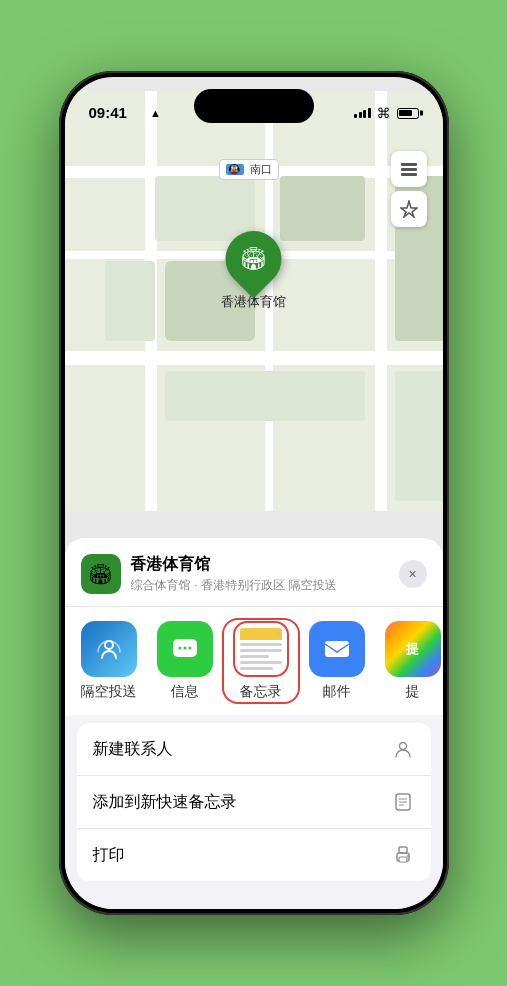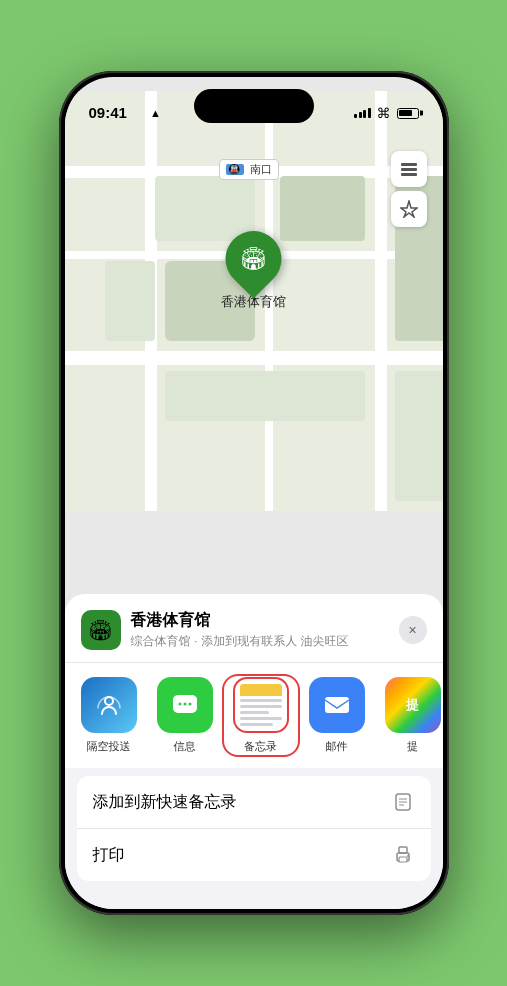--- a/index.html
+++ b/index.html
@@ -288,21 +288,21 @@
 
     .share-icon.messages {
       background: #2ecc40;
     }
 
     .share-icon.mail {
       background: #3b82f6;
     }
 
     .share-label {
-      font-size: 11px;
+      font-size: 14px;
       color: #333;
       text-align: center;
     }
 
     
     .action-list {
       margin-top: 8px;
       background: #fff;
       border-radius: 12px;
       margin-left: 12px;
@@ -482,21 +482,21 @@
         <div class="stadium-label">香港体育馆</div>
       </div>
     </div>
 
     <div class="bottom-sheet">
 
       <div class="location-header">
         <div class="location-icon">🏟</div>
         <div class="location-info">
           <div class="location-name">香港体育馆</div>
-          <div class="location-sub">综合体育馆 · 添加到现有联系人 油尖旺区</div>
+          <div class="location-sub">综合体育馆 · 香港特别行政区 隔空投送</div>
         </div>
         <div class="close-btn">×</div>
       </div>
 
       <div class="share-row">
 
         <div class="share-item">
           <div class="share-icon airdrop">
             <svg width="30" height="30" viewBox="0 0 30 30" fill="none">
               <circle cx="15" cy="11" r="4" stroke="white" stroke-width="2"></circle>
@@ -545,20 +545,29 @@
         <div class="share-item">
           <div style="width:56px;height:56px;border-radius:14px;background:linear-gradient(135deg,#ff6b6b,#ffa500,#ffd700,#2ecc40,#3b82f6,#9b59b6);display:flex;align-items:center;justify-content:center;">
             <span style="font-size:13px;font-weight:700;color:white;">提</span>
           </div>
           <span class="share-label">提</span>
         </div>
       </div>
 
       <div class="action-list">
         <div class="action-item">
+          <span class="action-text">新建联系人</span>
+          <div class="action-icon-right">
+            <svg width="20" height="20" viewBox="0 0 20 20" fill="none">
+              <circle cx="10" cy="7" r="3.5" stroke="#8e8e93" stroke-width="1.5"></circle>
+              <path d="M3 18c0-3.866 3.134-7 7-7s7 3.134 7 7" stroke="#8e8e93" stroke-width="1.5" stroke-linecap="round"></path>
+            </svg>
+          </div>
+        </div>
+        <div class="action-item">
           <span class="action-text">添加到新快速备忘录</span>
           <div class="action-icon-right">
             <svg width="20" height="20" viewBox="0 0 20 20" fill="none">
               <rect x="3" y="2" width="14" height="16" rx="2.5" stroke="#8e8e93" stroke-width="1.5"></rect>
               <line x1="6" y1="7" x2="14" y2="7" stroke="#8e8e93" stroke-width="1.2"></line>
               <line x1="6" y1="10" x2="14" y2="10" stroke="#8e8e93" stroke-width="1.2"></line>
               <line x1="6" y1="13" x2="11" y2="13" stroke="#8e8e93" stroke-width="1.2"></line>
             </svg>
           </div>
         </div>

